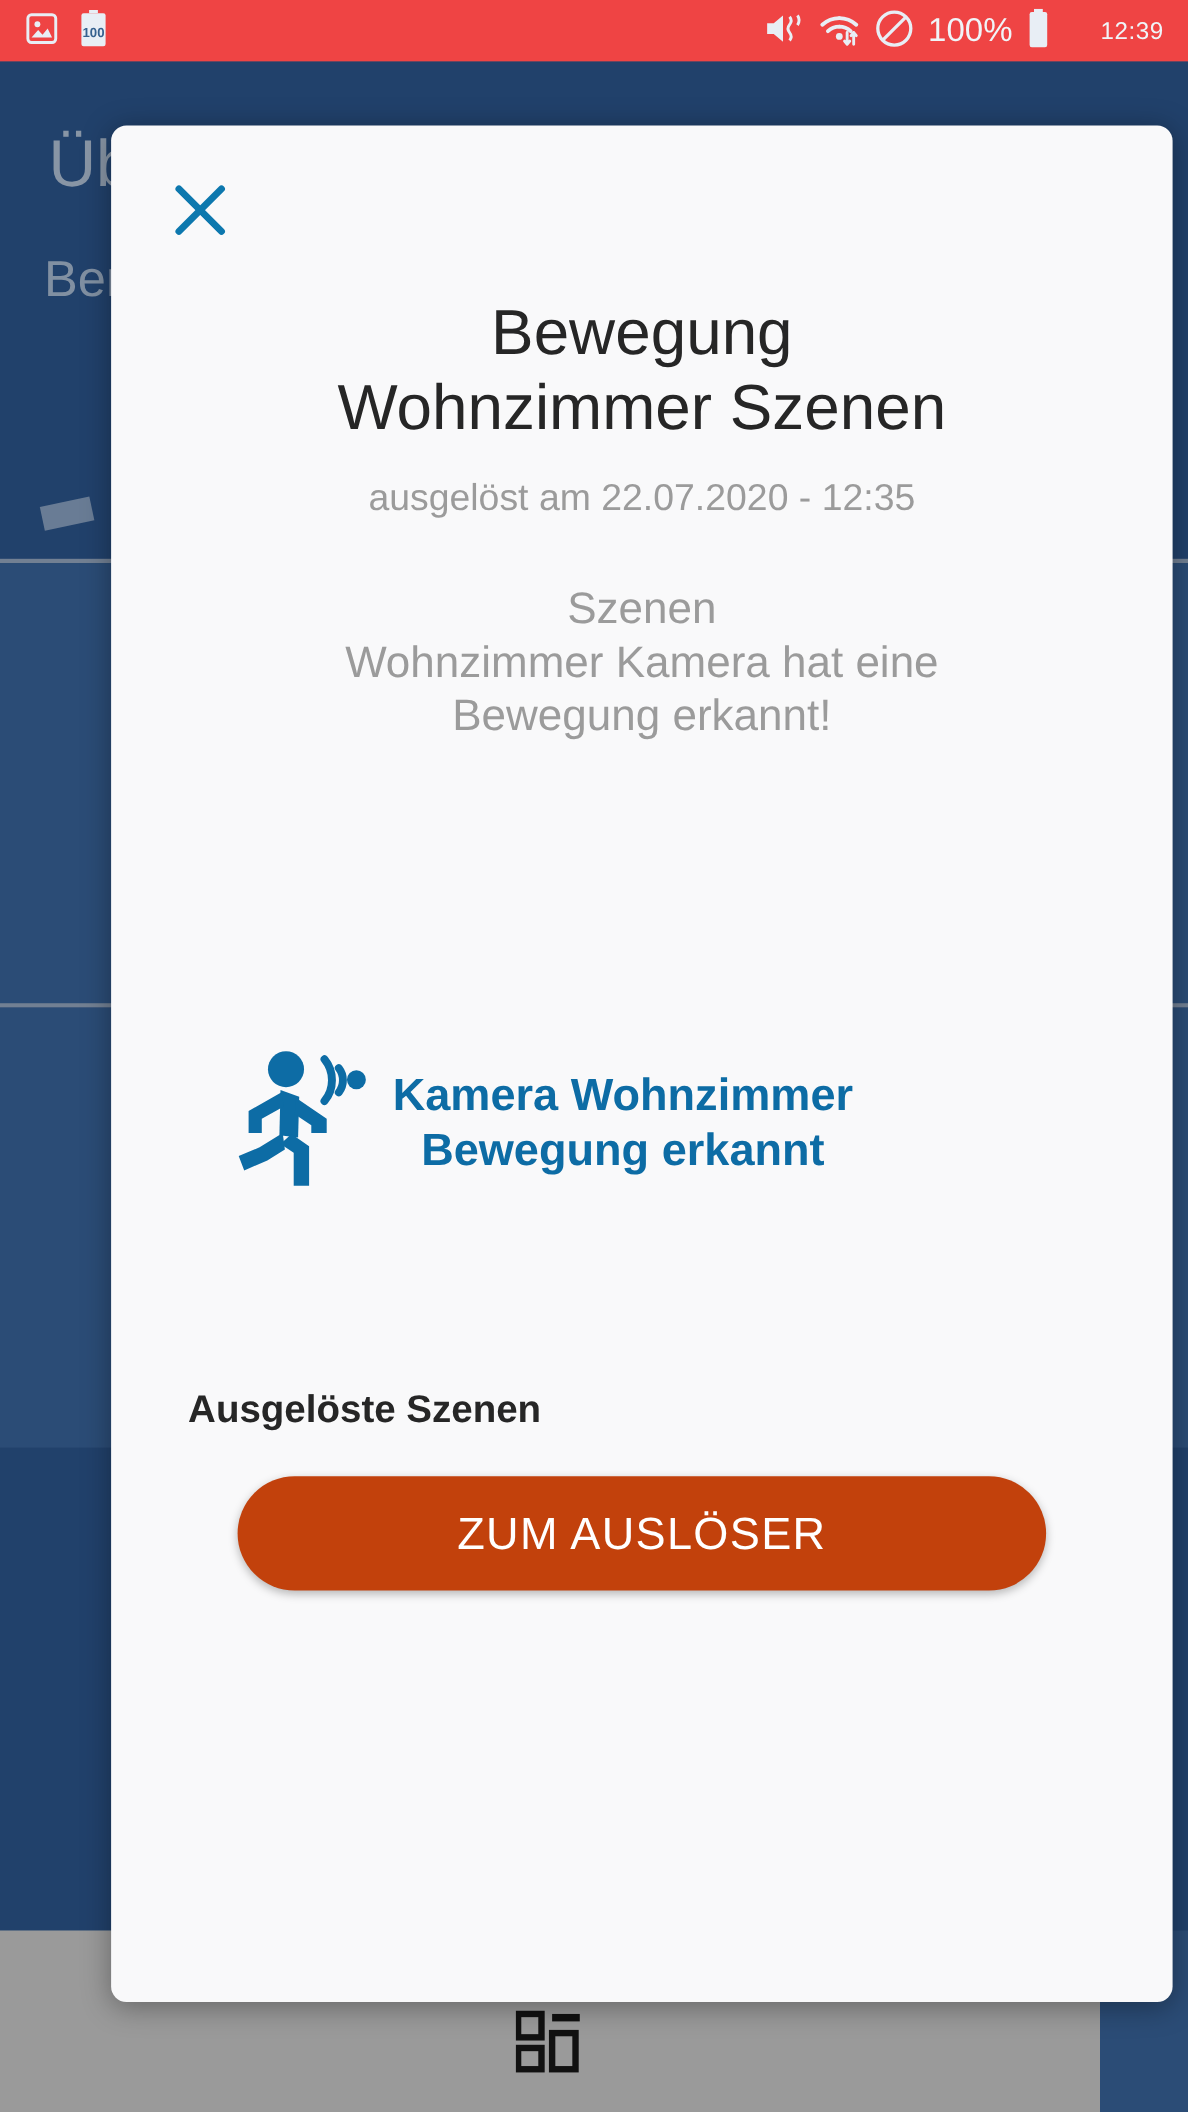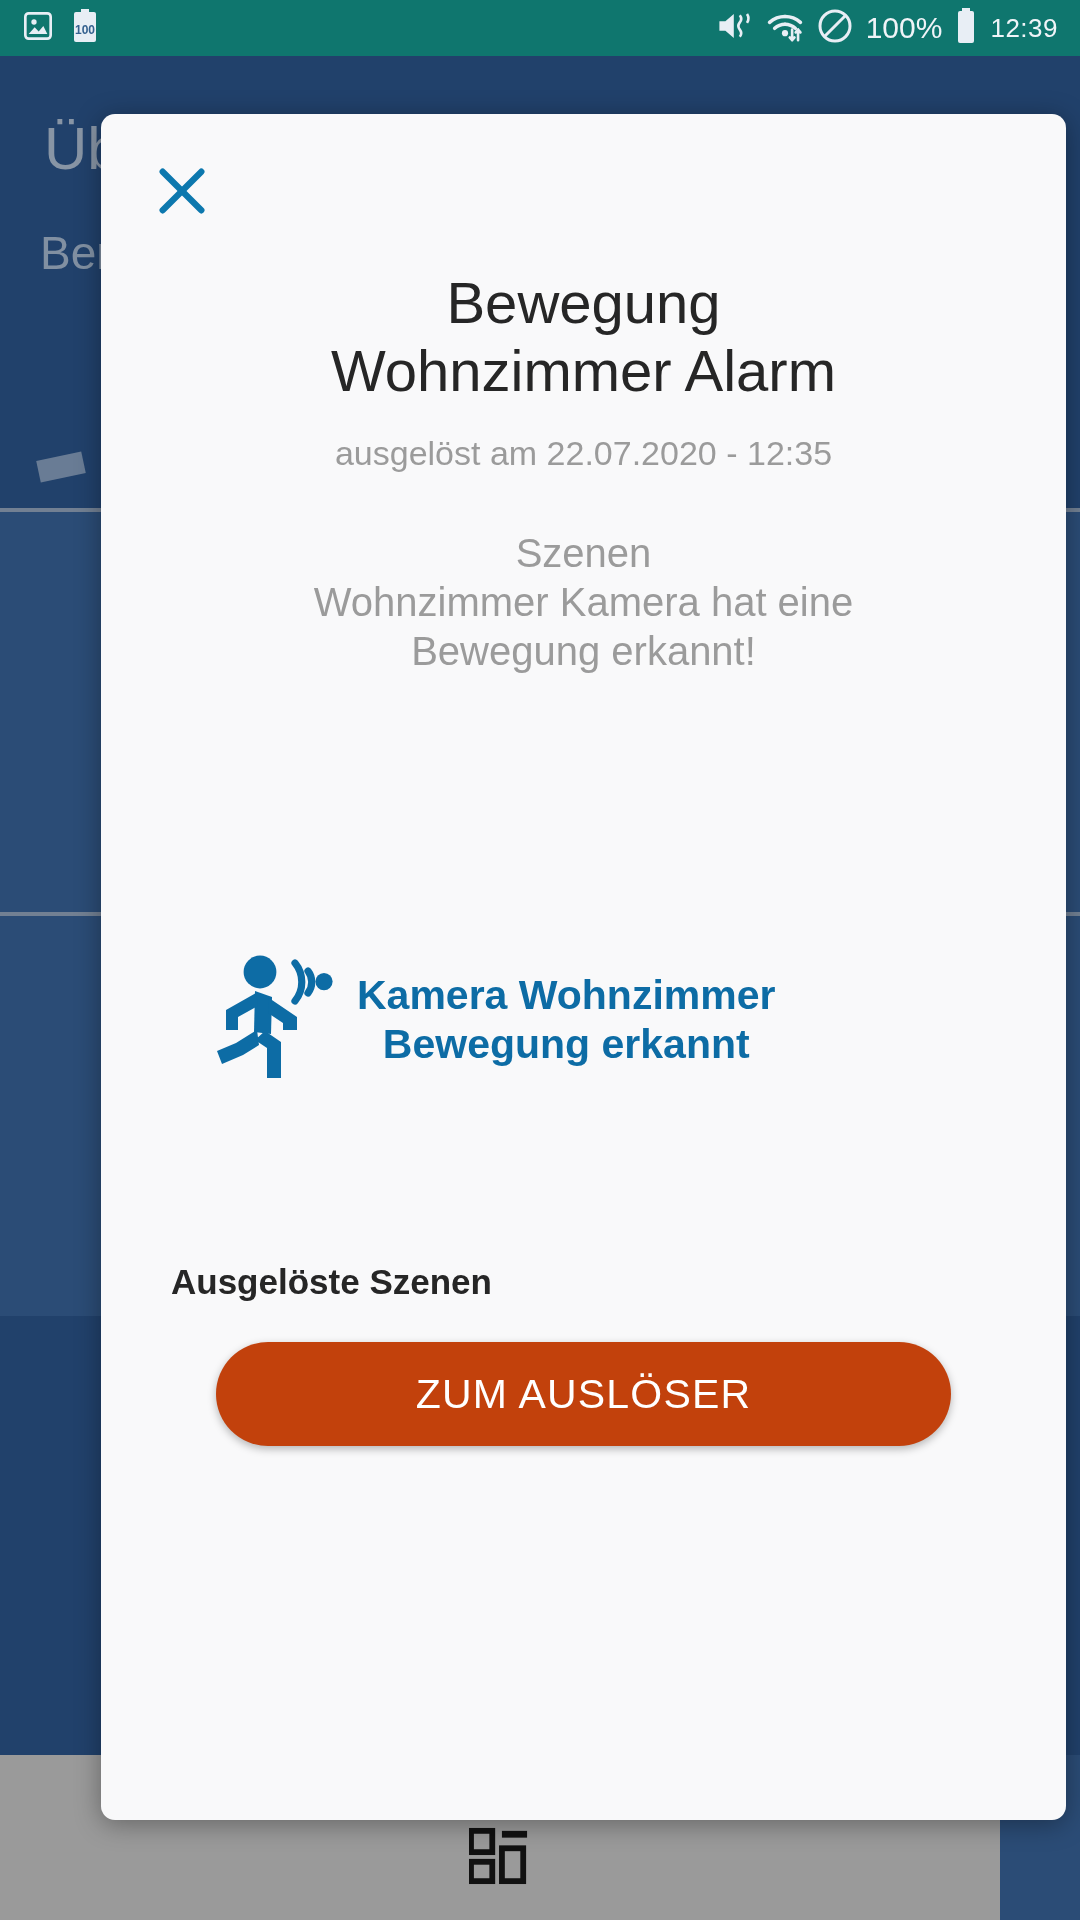--- a/index.html
+++ b/index.html
@@ -12,28 +12,28 @@
   #screen {
     position: relative;
     width: 1080px; height: 1920px;
     background: #2b4c76;
   }
 
   
   #statusbar {
     position: absolute; top: 0; left: 0;
     width: 1080px; height: 56px;
-    background: #0f766e;
+    background: #ef4444;
     display: flex; align-items: center;
     padding: 0 22px;
     color: #e8eef5;
   }
   .sb-left { display: flex; align-items: center; gap: 18px; }
   .sb-right { margin-left: auto; display: flex; align-items: center; gap: 13px; }
-  .sb-time { font-size: 26px; letter-spacing: 0.5px; color: #f0f4f8; }
+  .sb-time { font-size: 22px; letter-spacing: 0.5px; color: #f0f4f8; margin-left: 32px; }
   .sb-pct  { font-size: 30px; color: #f0f4f8; }
   .ic { display: block; }
 
   
   #bgapp {
     position: absolute; top: 56px; left: 0;
     width: 1080px; height: 1699px;
     background: #21416b;
     overflow: hidden;
   }
@@ -291,21 +291,21 @@
       <span>
         <svg width="58" height="58" viewBox="0 0 24 24">
           <line x1="4" y1="4" x2="20" y2="20" stroke="#0d78ae" stroke-width="2.6" stroke-linecap="round"></line>
           <line x1="20" y1="4" x2="4" y2="20" stroke="#0d78ae" stroke-width="2.6" stroke-linecap="round"></line>
         </svg>
       </span>
     </div>
 
     <div id="dlg-title">
       <div>Bewegung</div>
-      <div>Wohnzimmer Alarm</div>
+      <div>Wohnzimmer Szenen</div>
     </div>
 
     <div id="dlg-subtitle">ausgelöst am 22.07.2020 - 12:35</div>
 
     <div id="dlg-body">
       <div>Szenen</div>
       <div>Wohnzimmer Kamera hat eine</div>
       <div>Bewegung erkannt!</div>
     </div>
 

